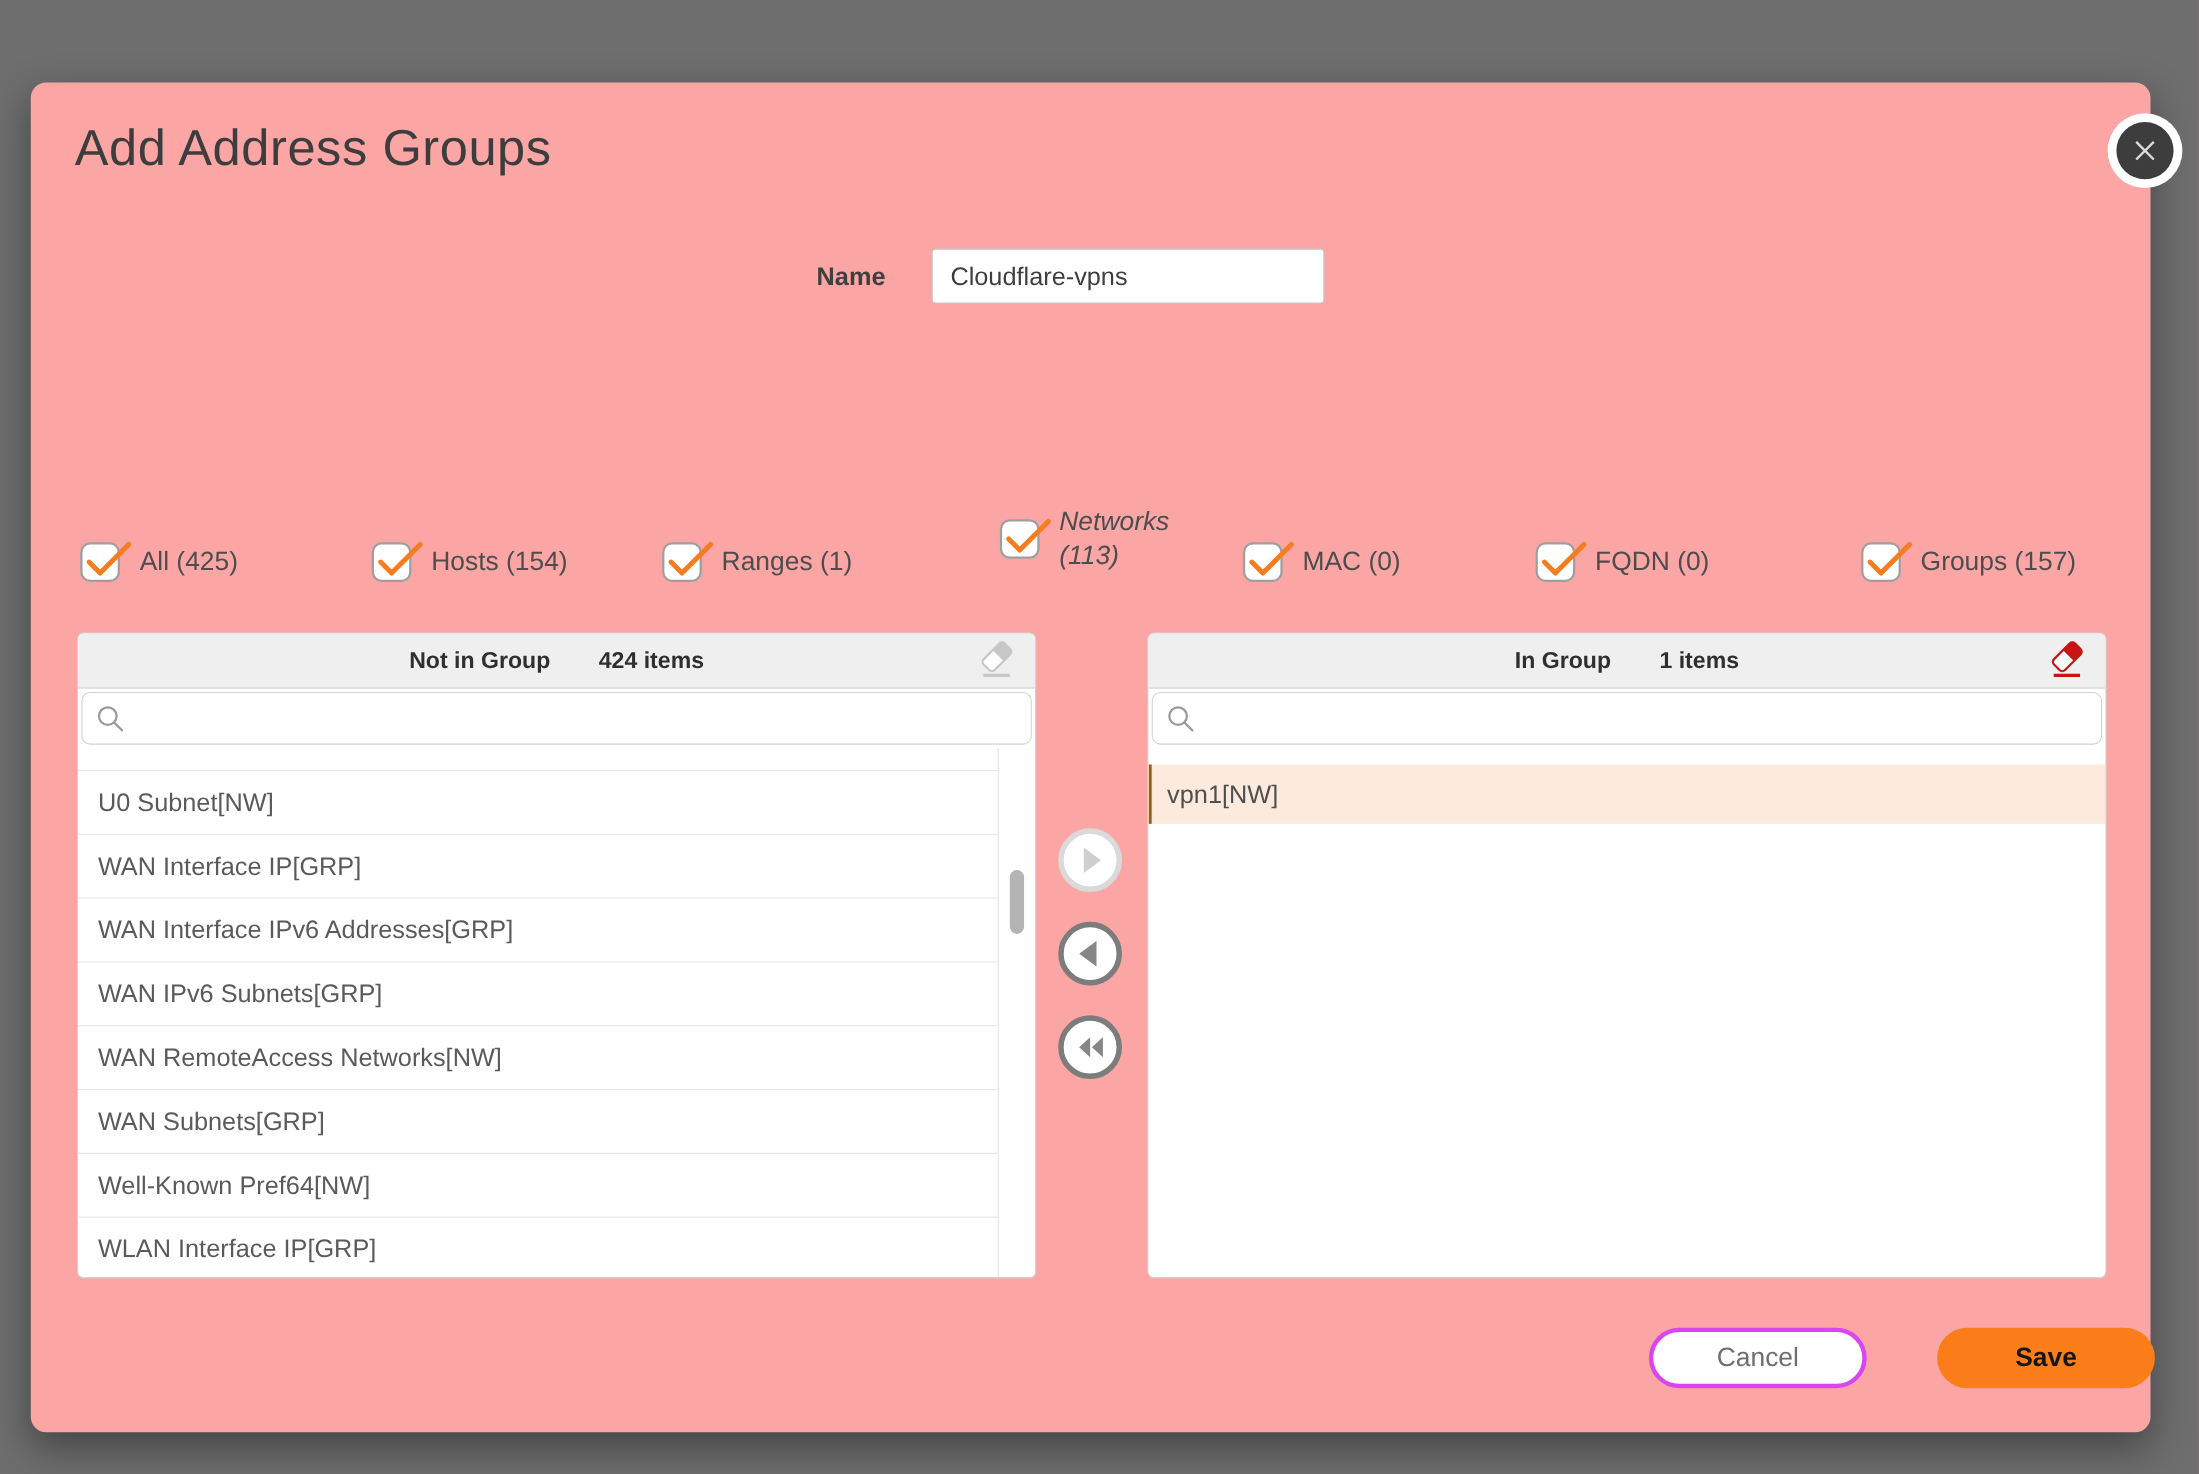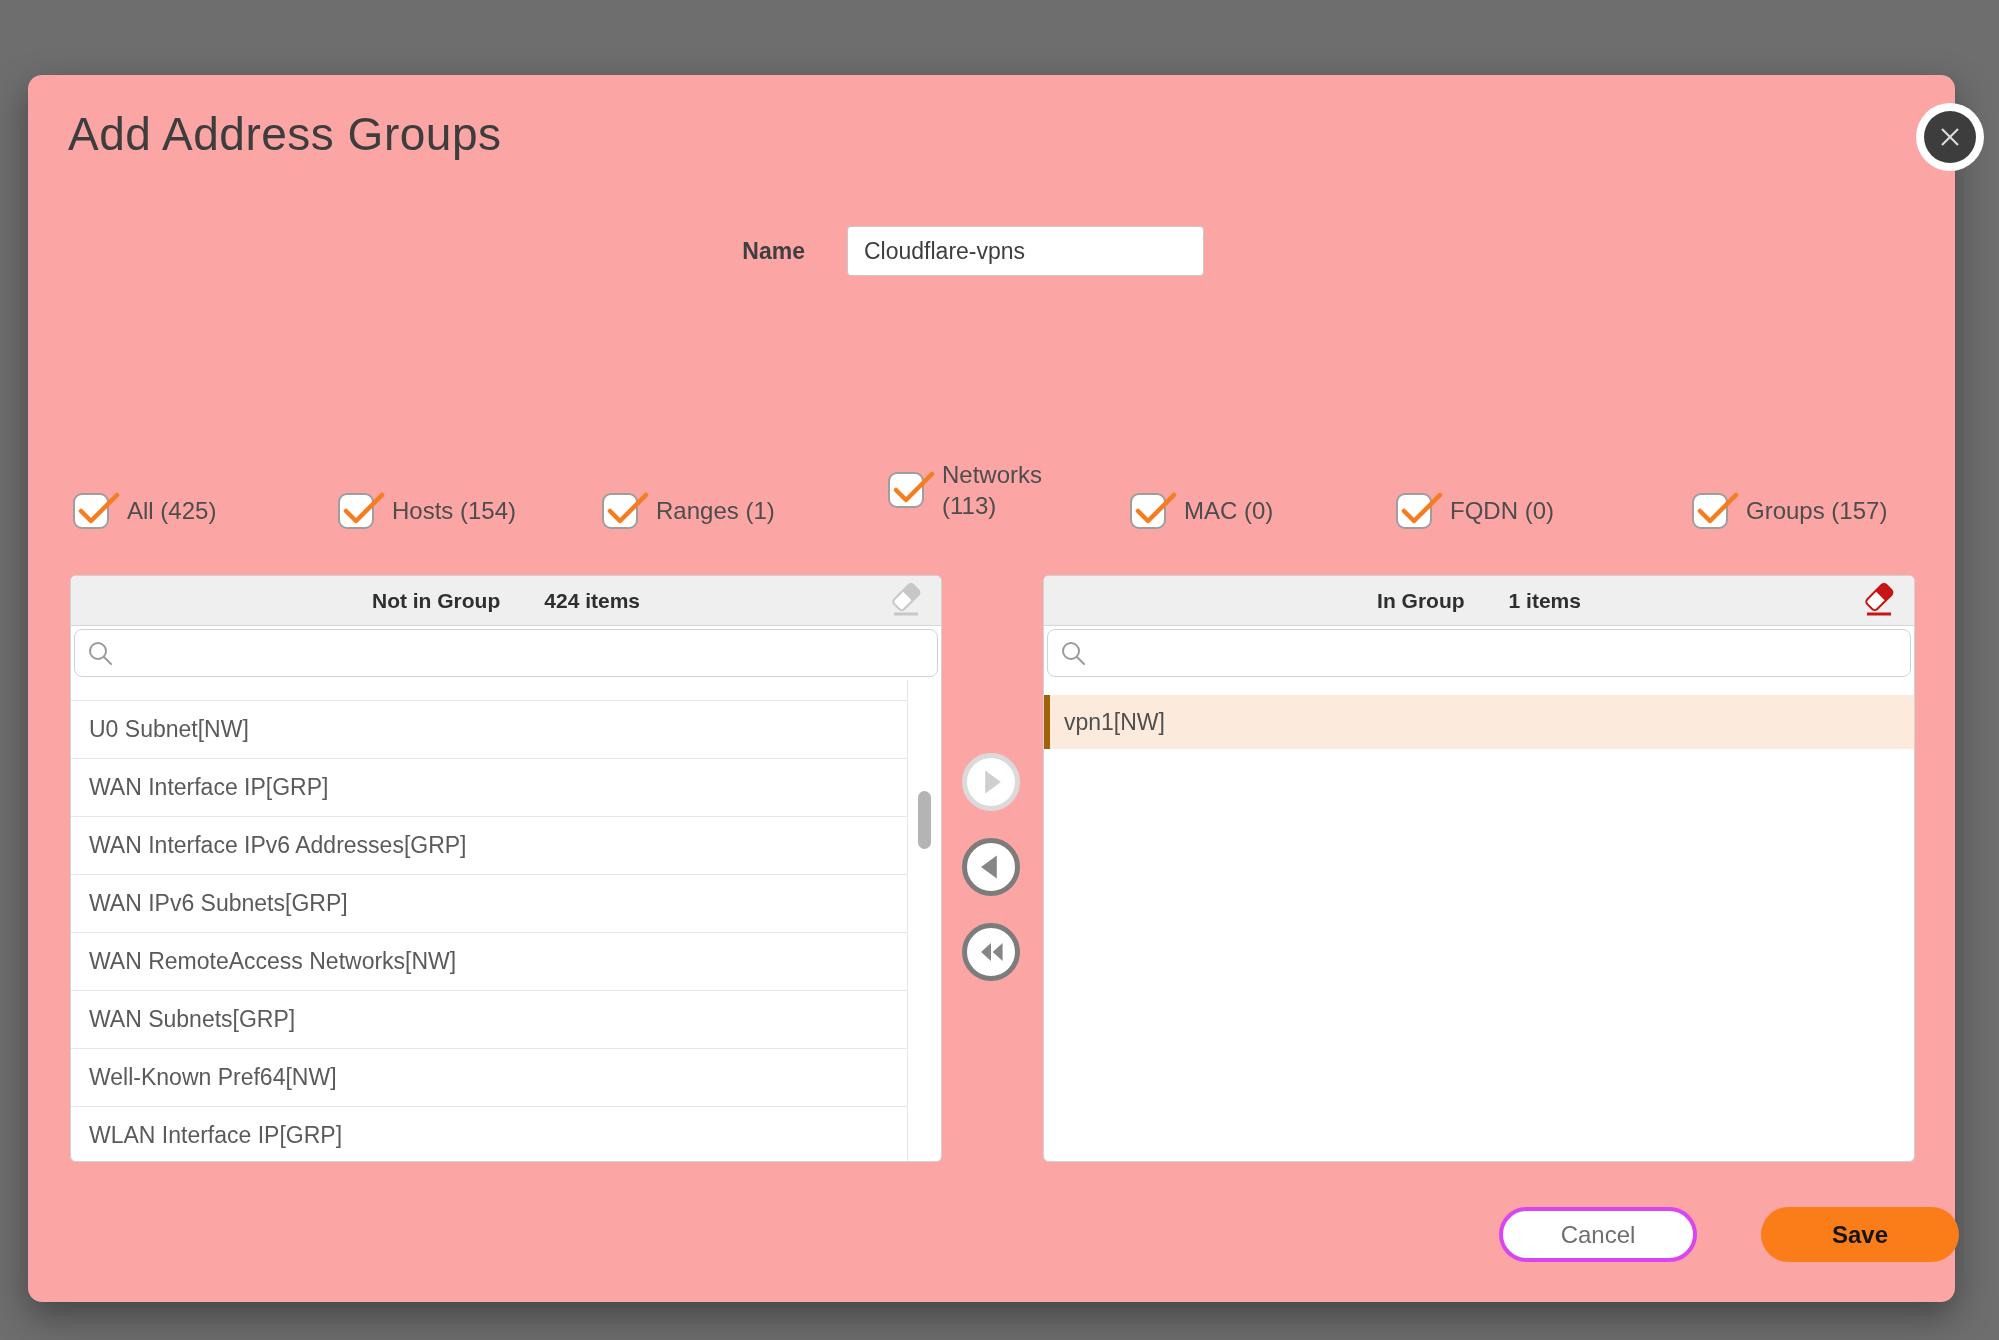--- a/index.html
+++ b/index.html
@@ -71,21 +71,21 @@
 
   
   .filters { position: absolute; left: 0; top: 0; width: 100%; }
   .filter-item {
     position: absolute; top: 418px;
     display: flex; align-items: center; gap: 18px; cursor: pointer;
   }
   .filter-item:nth-of-type(1) { left: 45px; }
   .filter-item:nth-of-type(2) { left: 310px; }
   .filter-item:nth-of-type(3) { left: 574px; }
-  .filter-item:nth-of-type(4) { left: 860px; top: 384px; }
+  .filter-item:nth-of-type(4) { left: 881px; top: 384px; font-style: italic; }
   .filter-item:nth-of-type(5) { left: 1102px; }
   .filter-item:nth-of-type(6) { left: 1368px; }
   .filter-item:nth-of-type(7) { left: 1664px; }
   .cb {
     position: relative; width: 36px; height: 36px; flex: 0 0 36px;
     border: 2px solid #9e9e9e; border-radius: 9px; background: #fff;
   }
   .cb svg {
     position: absolute; left: 2px; top: -3px;
     width: 44px; height: 36px; overflow: visible;
@@ -152,21 +152,21 @@
     border-left: 1px solid #e5e5e5; background: #fff;
   }
   .thumb {
     position: absolute; left: 10px; top: 111px;
     width: 13px; height: 58px; border-radius: 7px;
     background: #b4b4b4; cursor: pointer;
   }
 
   .panel.right .row {
     height: 54px; line-height: 54px; margin-top: 7px;
-    background: #fcebdd; border-left: 6px solid #a16207;
+    background: #fcebdd; border-left: 3px solid #a16207;
     padding-left: 14px; font-size: 23px; color: #4f4f4f;
     cursor: pointer;
   }
 
   
   .transfer {
     position: absolute; left: 934px; top: 678px;
     display: flex; flex-direction: column; gap: 27px;
   }
   .xfer {

